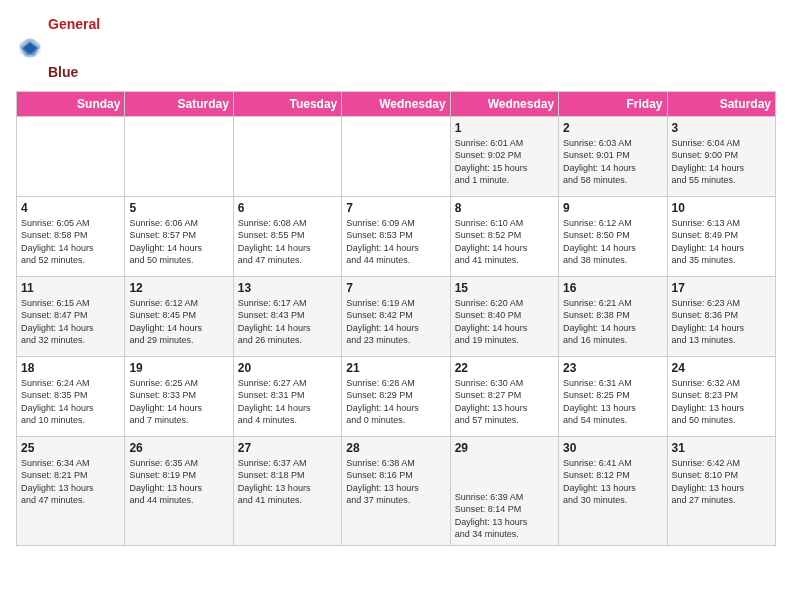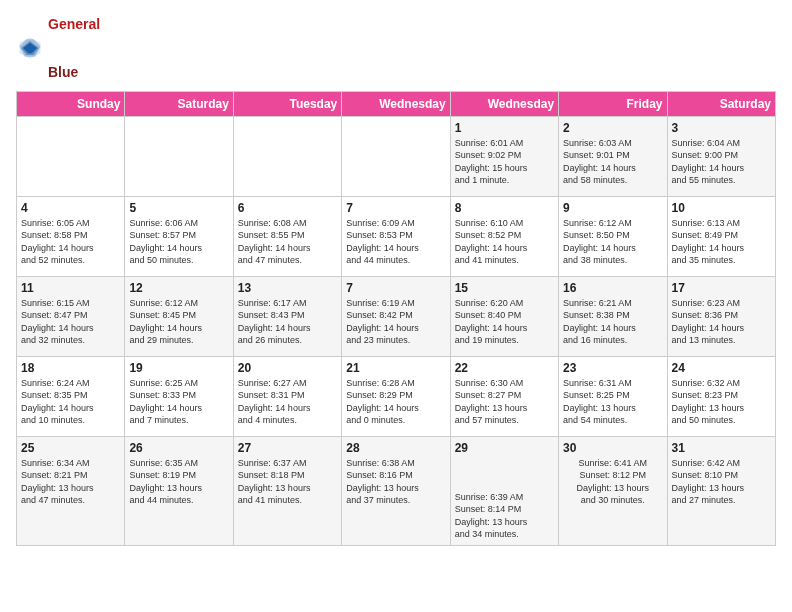--- a/index.html
+++ b/index.html
@@ -330,21 +330,21 @@
         </td>
         <td>
           <span class="day-number">29</span>
           <div class="day-info" style="white-space: pre-line; margin-top: 36px;">Sunrise: 6:39 AM
 Sunset: 8:14 PM
 Daylight: 13 hours
 and 34 minutes.</div>
         </td>
         <td>
           <span class="day-number">30</span>
-          <div class="day-info" style="white-space: pre-line; text-align: center;">Sunrise: 6:41 AM
+          <div class="day-info" style="white-space: pre-line;">Sunrise: 6:41 AM
 Sunset: 8:12 PM
 Daylight: 13 hours
 and 30 minutes.</div>
         </td>
         <td>
           <span class="day-number">31</span>
           <div class="day-info" style="white-space: pre-line;">Sunrise: 6:42 AM
 Sunset: 8:10 PM
 Daylight: 13 hours
 and 27 minutes.</div>

